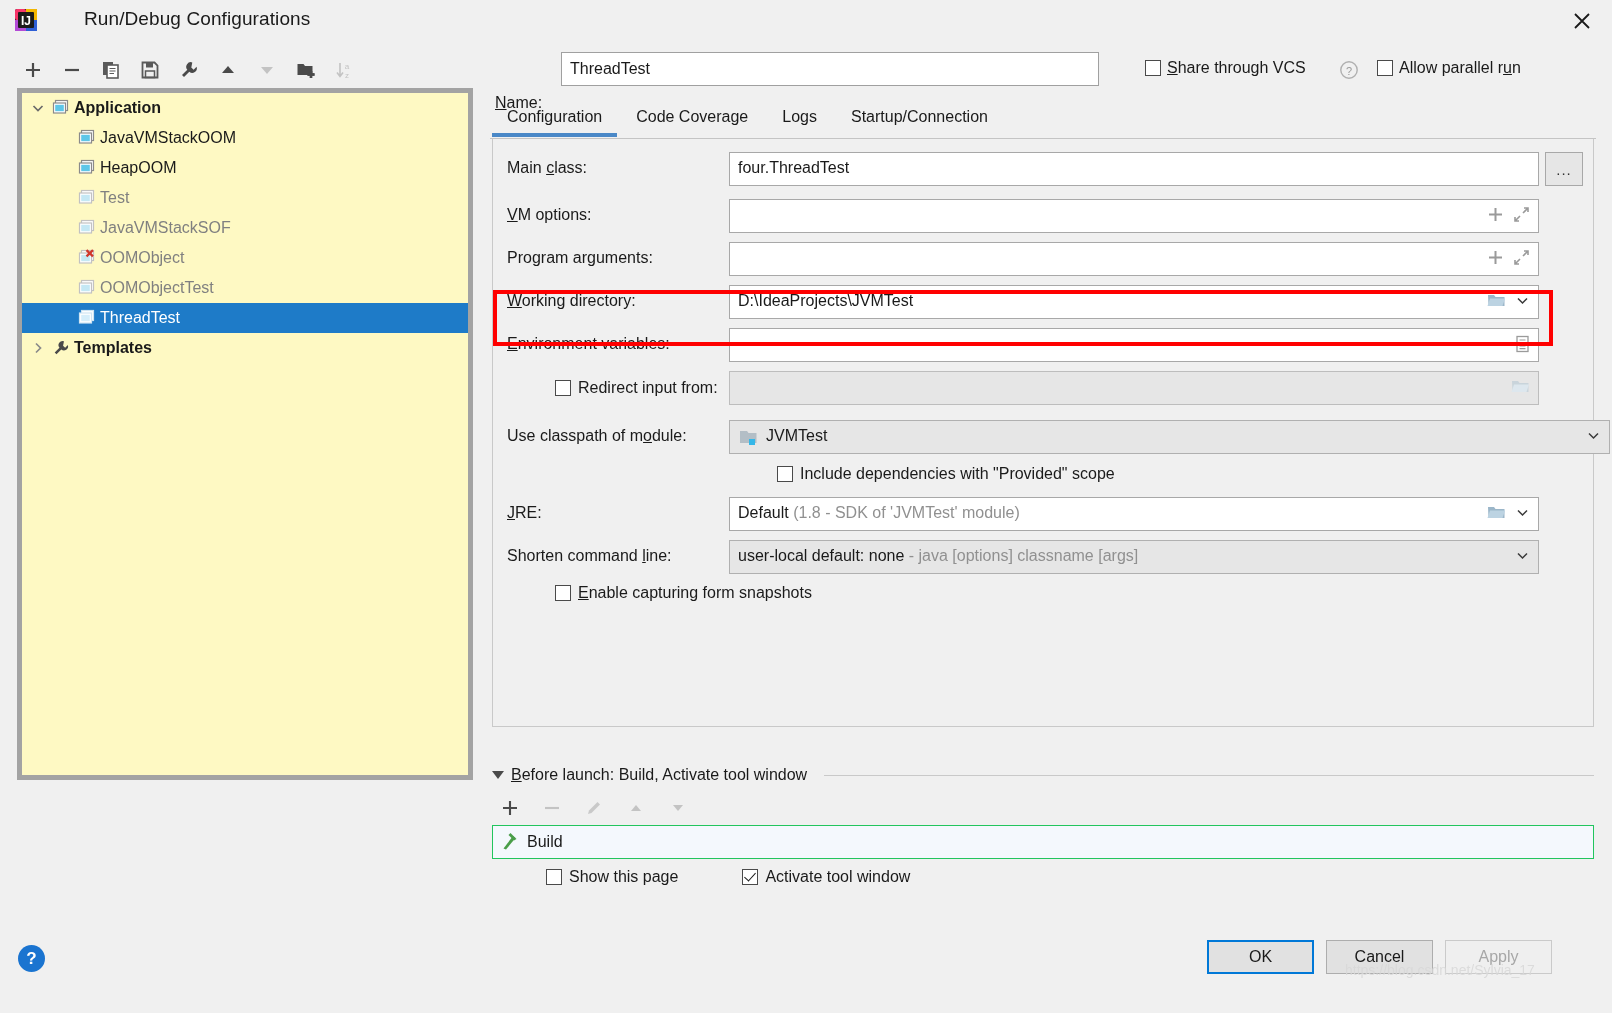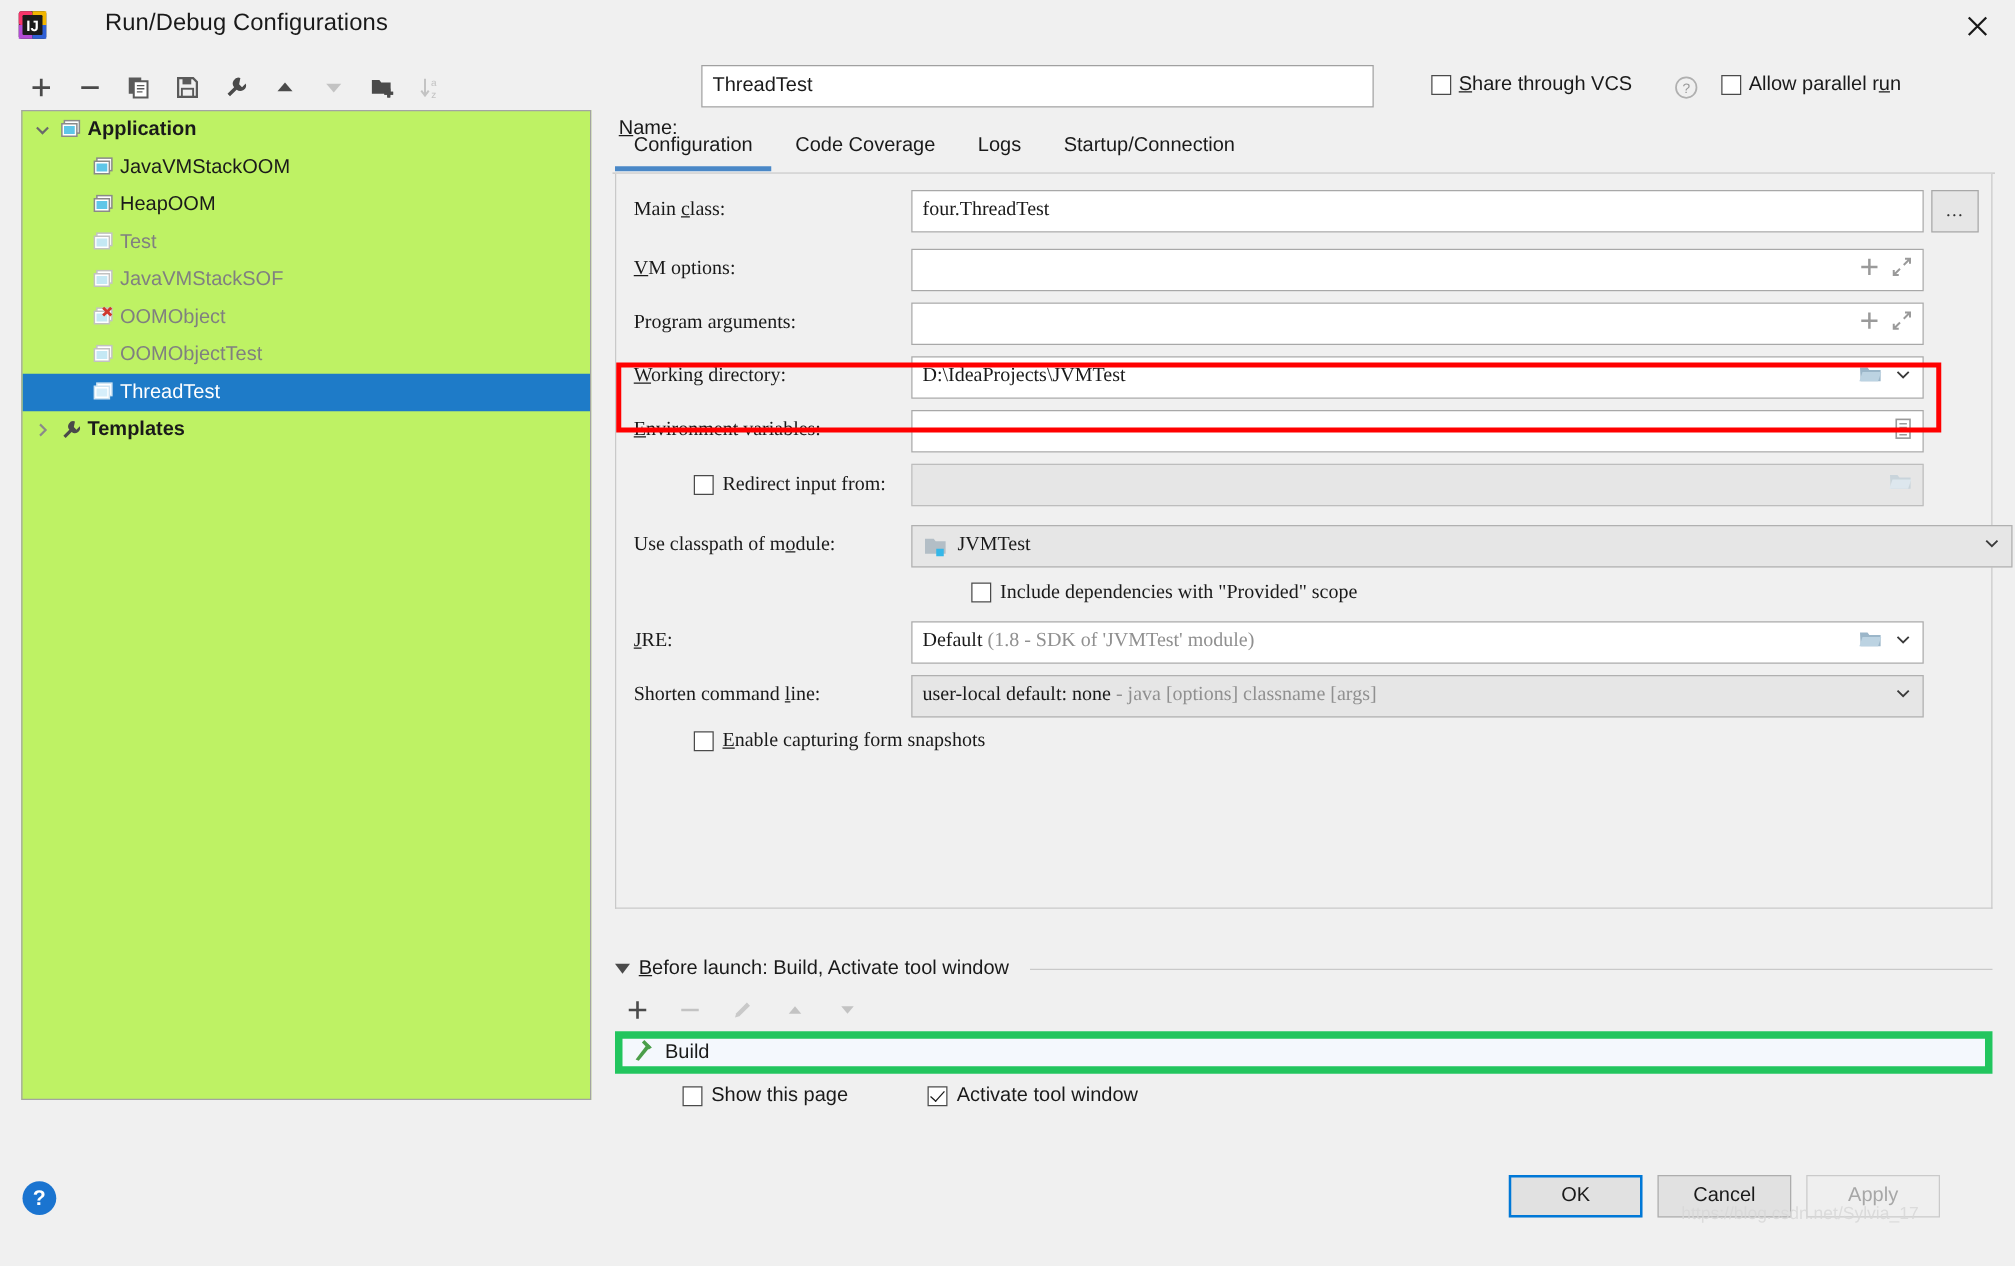--- a/index.html
+++ b/index.html
@@ -20,21 +20,21 @@
   .title-icon { position: absolute; left: 14px; top: 8px; width: 24px; height: 24px; }
   .title-text { position: absolute; left: 48px; top: 8px; font-size: 19px; color: #1a1a1a; letter-spacing: .1px; margin-left: 36px; }
   .close-btn { position: absolute; right: 0px; top: 0px; width: 60px; height: 42px; display: flex; align-items: center; justify-content: center; cursor: pointer; }
   .close-btn svg { display: block; }
 
   
   .lefttoolbar { position: absolute; left: 18px; top: 52px; width: 350px; height: 36px; display: flex; align-items: center; gap: 9px; }
   .tb-btn { width: 30px; height: 30px; display: flex; align-items: center; justify-content: center; cursor: pointer; }
 
   
-  .treepanel { position: absolute; left: 17px; top: 88px; width: 456px; height: 792px; background: #bef264; border: 1px solid #a3a3a3; overflow: hidden; }
+  .treepanel { position: absolute; left: 17px; top: 88px; width: 456px; height: 692px; background: #fef9c3; border: 5px solid #a3a3a3; overflow: hidden; }
   .tree-row { position: relative; height: 30px; display: flex; align-items: center; padding-left: 0px; white-space: nowrap; cursor: pointer; }
   .tree-row.selected { background: #1e7bc8; color: #ffffff; }
   .tw { width: 16px; height: 16px; display: inline-block; flex: 0 0 16px; margin-left: 8px; margin-right: 6px; }
   .tree-label { font-size: 16px; }
   .tree-label.bold { font-weight: bold; }
   .tree-label.dim { color: #808080; }
   .tree-icon { width: 18px; height: 18px; flex: 0 0 18px; margin-right: 4px; position: relative; display: inline-block; }
   .indent { width: 56px; flex: 0 0 56px; }
 
   
@@ -52,21 +52,21 @@
 
   
   .tabs { position: absolute; left: 0px; top: 62px; width: 1106px; height: 38px; display: flex; align-items: flex-start; }
   .tab { position: relative; padding: 4px 17px 11px 17px; font-size: 16px; cursor: pointer; }
   .tab.active::after { content:""; position:absolute; left: 2px; right: 2px; bottom: 0; height: 4px; background: #4a88c7; }
   .tabline { position: absolute; left: 0px; top: 96px; width: 1106px; height: 1px; background: #c4c4c4; }
 
   
   .cfgpanel { position: absolute; left: 2px; top: 97px; width: 1102px; height: 588px; border: 1px solid #c9c9c9; border-top: none; background: #f0f0f0; }
 
-  .frow { position: absolute; left: 0; width: 1102px; height: 34px; font-family: Liberation Serif, serif; }
+  .frow { position: absolute; left: 0; width: 1102px; height: 34px; }
   .flabel { position: absolute; left: 14px; top: 7px; font-size: 16px; white-space: nowrap; }
   .fctrl { position: absolute; left: 236px; width: 810px; height: 34px; background: #ffffff; border: 1px solid #a8a8a8; }
   .fctrl.gray { background: #e6e6e6; border: 1px solid #bdbdbd; }
   .fctrl.combo { background: #e6e6e6; border: 1px solid #b0b0b0; }
   .fval { position: absolute; left: 8px; top: 6px; font-size: 16px; color: #1a1a1a; white-space: nowrap; }
   .fval .muted { color: #909090; }
   .fadorn { position: absolute; right: 8px; top: 0; height: 100%; display: flex; align-items: center; gap: 9px; }
   .dots-btn { position: absolute; left: 1052px; width: 38px; height: 34px; background: #e6e6e6; border: 1px solid #a8a8a8; display: flex; align-items: center; justify-content: center; cursor: pointer; font-size: 15px; color: #333; letter-spacing: 1px; }
 
   .cb-inline { position: absolute; display: flex; align-items: center; gap: 7px; cursor: pointer; padding-left: 48px; }
@@ -76,21 +76,21 @@
 
   
   .beforelaunch { position: absolute; left: 2px; top: 720px; width: 1102px; height: 26px; display: flex; align-items: center; gap: 7px; }
   .bl-tri { width: 0; height: 0; border-left: 6px solid transparent; border-right: 6px solid transparent; border-top: 8px solid #4a4a4a; cursor: pointer; }
   .bl-text { font-size: 16px; white-space: nowrap; }
   .bl-rule { flex: 1; height: 1px; background: #c9c9c9; margin-left: 10px; }
 
   .bl-toolbar { position: absolute; left: 8px; top: 750px; width: 400px; height: 32px; display: flex; align-items: center; gap: 18px; }
   .bl-tb { width: 24px; height: 24px; display: flex; align-items: center; justify-content: center; cursor: pointer; }
 
-  .bl-list { position: absolute; left: 2px; top: 783px; width: 1102px; height: 34px; background: #f4f8fd; border: 6px solid #22c55e; display: flex; align-items: center; gap: 8px; padding-left: 8px; }
+  .bl-list { position: absolute; left: 2px; top: 783px; width: 1102px; height: 34px; background: #f4f8fd; border: 1px solid #22c55e; display: flex; align-items: center; gap: 8px; padding-left: 8px; }
   .bl-item-text { font-size: 16px; }
 
   .bl-checks { position: absolute; left: 8px; top: 826px; display: flex; align-items: center; gap: 16px; }
 
   
   .help-btn { position: absolute; left: 18px; top: 945px; width: 27px; height: 27px; border-radius: 50%; background: #1a74d0; color: #fff; font-size: 17px; font-weight: bold; display: flex; align-items: center; justify-content: center; cursor: pointer; }
   .btnbar { position: absolute; left: 1207px; top: 940px; width: 390px; height: 36px; display: flex; gap: 12px; }
   .btn { width: 107px; height: 34px; background: #e1e1e1; border: 1px solid #adadad; font-size: 16px; display: flex; align-items: center; justify-content: center; cursor: pointer; color: #1a1a1a; font-family: "Liberation Sans", sans-serif; }
   .btn.primary { border: 2px solid #0078d7; }
   .btn.disabled { color: #a7a7a7; border-color: #cacaca; background: #efefef; cursor: default; }

